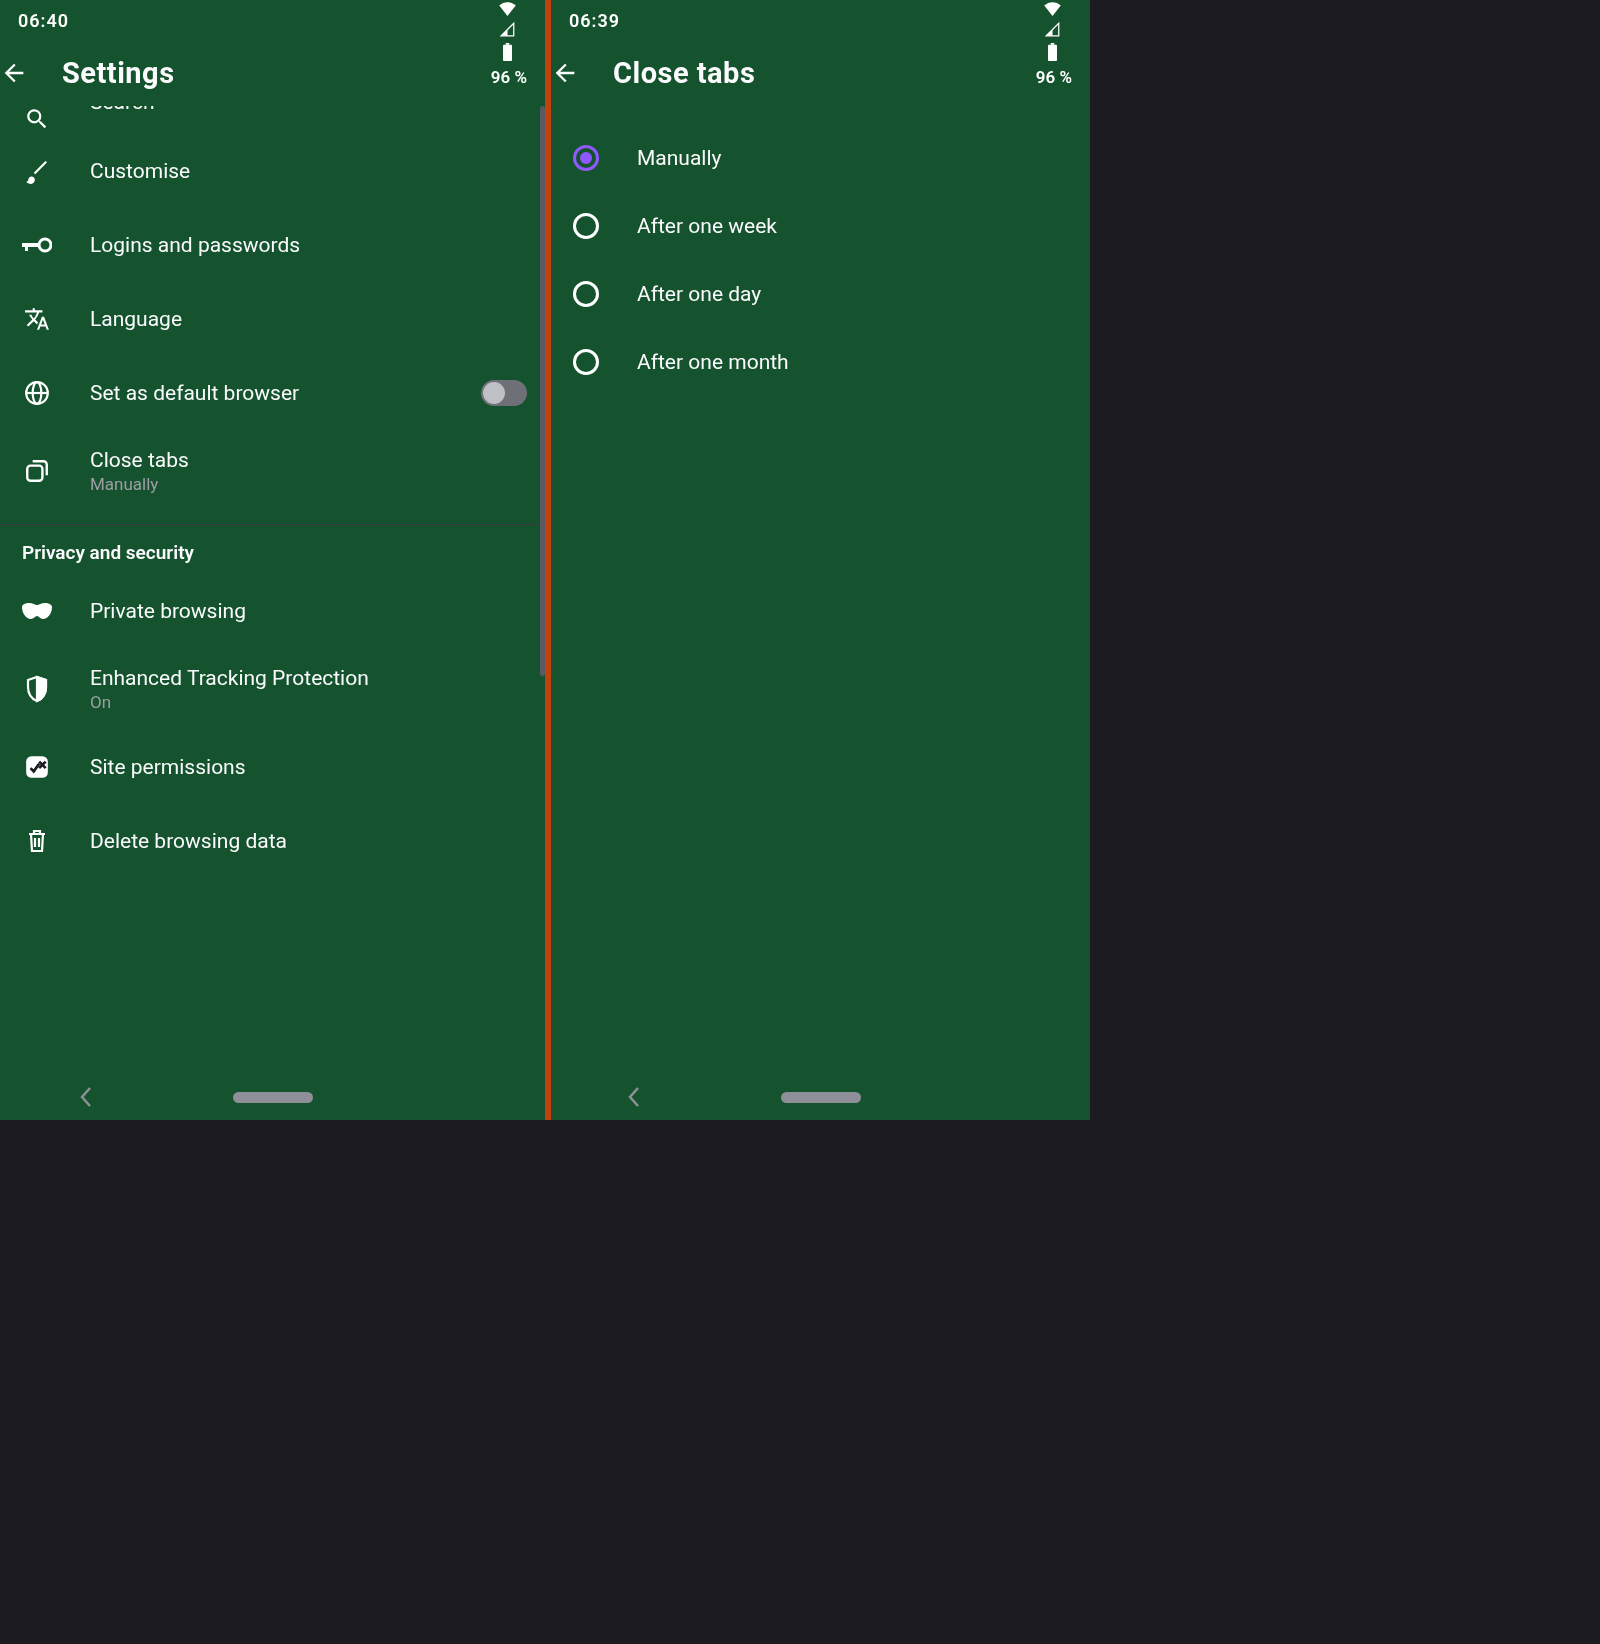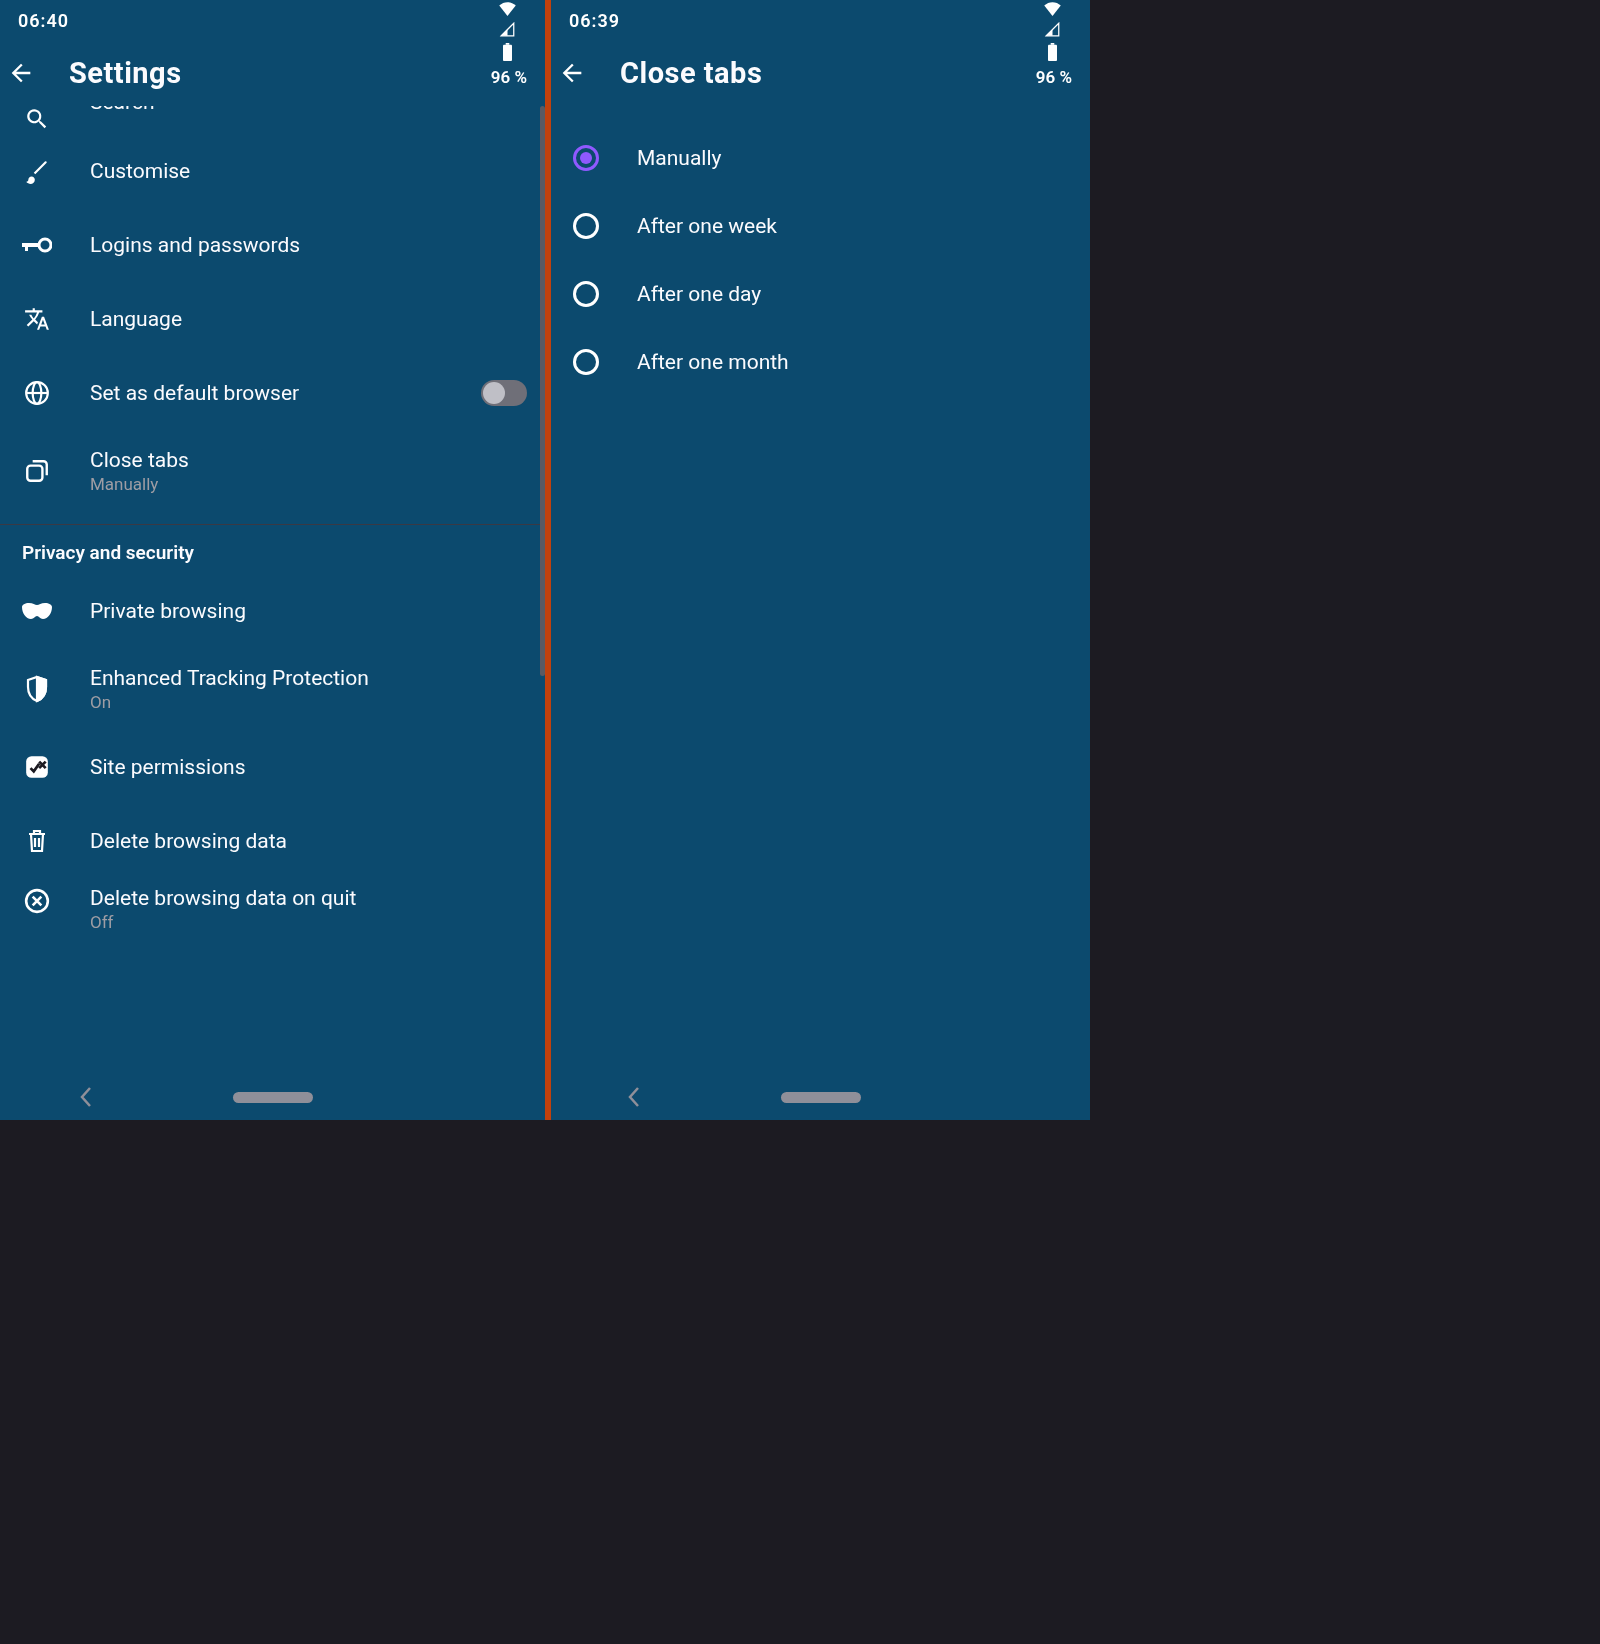--- a/index.html
+++ b/index.html
@@ -1,26 +1,26 @@
 <!DOCTYPE html>
 <html><head>
 <meta charset="utf-8">
 <style>
   * { box-sizing: border-box; margin: 0; padding: 0; }
   html, body { width: 1090px; height: 1120px; background:#1c1b22; font-family: Roboto, Arial, sans-serif; color:#fbfbfe; }
   .container { display:flex; width:1090px; height:1120px; background:#1c1b22; }
-  .pane { width:545px; height:1120px; position:relative; background:#0c4a6e; overflow:hidden;}
+  .pane { width:545px; height:1120px; position:relative; background:#14532d; overflow:hidden;}
   
   .status-bar { height:40px; display:flex; align-items:center; justify-content:space-between; padding:0 18px; font-size:18px; font-weight:500; color:#fff;}
   .status-left { letter-spacing:1px; font-size:18px; font-weight:600;}
   .status-right { display:flex; align-items:center; gap:6px;flex-direction:column;}
   .status-right svg { fill:#fff; }
   .battery-pct { font-size:17px; font-weight:600; margin-left:2px;}
   
-  .header { height:66px; display:flex; align-items:center; padding:0 7px; gap:34px;}
+  .header { height:66px; display:flex; align-items:center; padding:0 0; gap:34px;}
   .header .back { width:28px; height:28px; display:flex; align-items:center; justify-content:center; cursor:pointer;}
   .header .title { font-size:29px; font-weight:700; letter-spacing:0.5px;}
   
   .list { position:relative; height: calc(1120px - 40px - 66px - 46px); overflow:hidden;}
   .scrollbar { position:absolute; right:0; top:0; width:5px; height:570px; background:#5a5a62; border-radius:3px;}
   .row { display:flex; align-items:center; min-height:74px; padding:0 18px 0 22px; gap:38px; cursor:pointer;}
   .row .icon { width:30px; height:30px; display:flex; align-items:center; justify-content:center; flex-shrink:0;}
   .row .texts { display:flex; flex-direction:column; gap:2px; flex:1;}
   .row .label { font-size:21px; color:#fbfbfe; font-weight:400;}
   .row .sub { font-size:17px; color:#9e9da4;}
@@ -212,32 +212,20 @@
         <div class="icon">
             <svg width="24" height="28" viewBox="0 0 24 28" fill="none" stroke="#fff" stroke-width="2.2">
               <path d="M4 7h16M9 7V4h6v3M6 7l1 17h10l1-17M10 11v9M14 11v9"></path>
             </svg>
           </div>
         <div class="texts">
             <span class="label">Delete browsing data</span>
           </div>
       </div>
 
-      <div class="row last-partial">
-        <div class="icon">
-            <svg width="26" height="26" viewBox="0 0 24 24" fill="none" stroke="#fff" stroke-width="2.4">
-              <circle cx="12" cy="12" r="10"></circle>
-              <path d="M8 8l8 8M16 8l-8 8"></path>
-            </svg>
-          </div>
-        <div class="texts">
-          <span class="label">Delete browsing data on quit</span>
-          <span class="sub">Off</span>
-        </div>
-      </div>
     </div>
 
     <div class="navbar">
       <svg class="nav-back" width="14" height="22" viewBox="0 0 14 22" fill="none" stroke="#8f8f99" stroke-width="2.5">
           <path d="M11 2L3 11l8 9"></path>
         </svg>
       <div class="nav-pill"></div>
       <div style="width:14px"></div>
     </div>
   </div>

